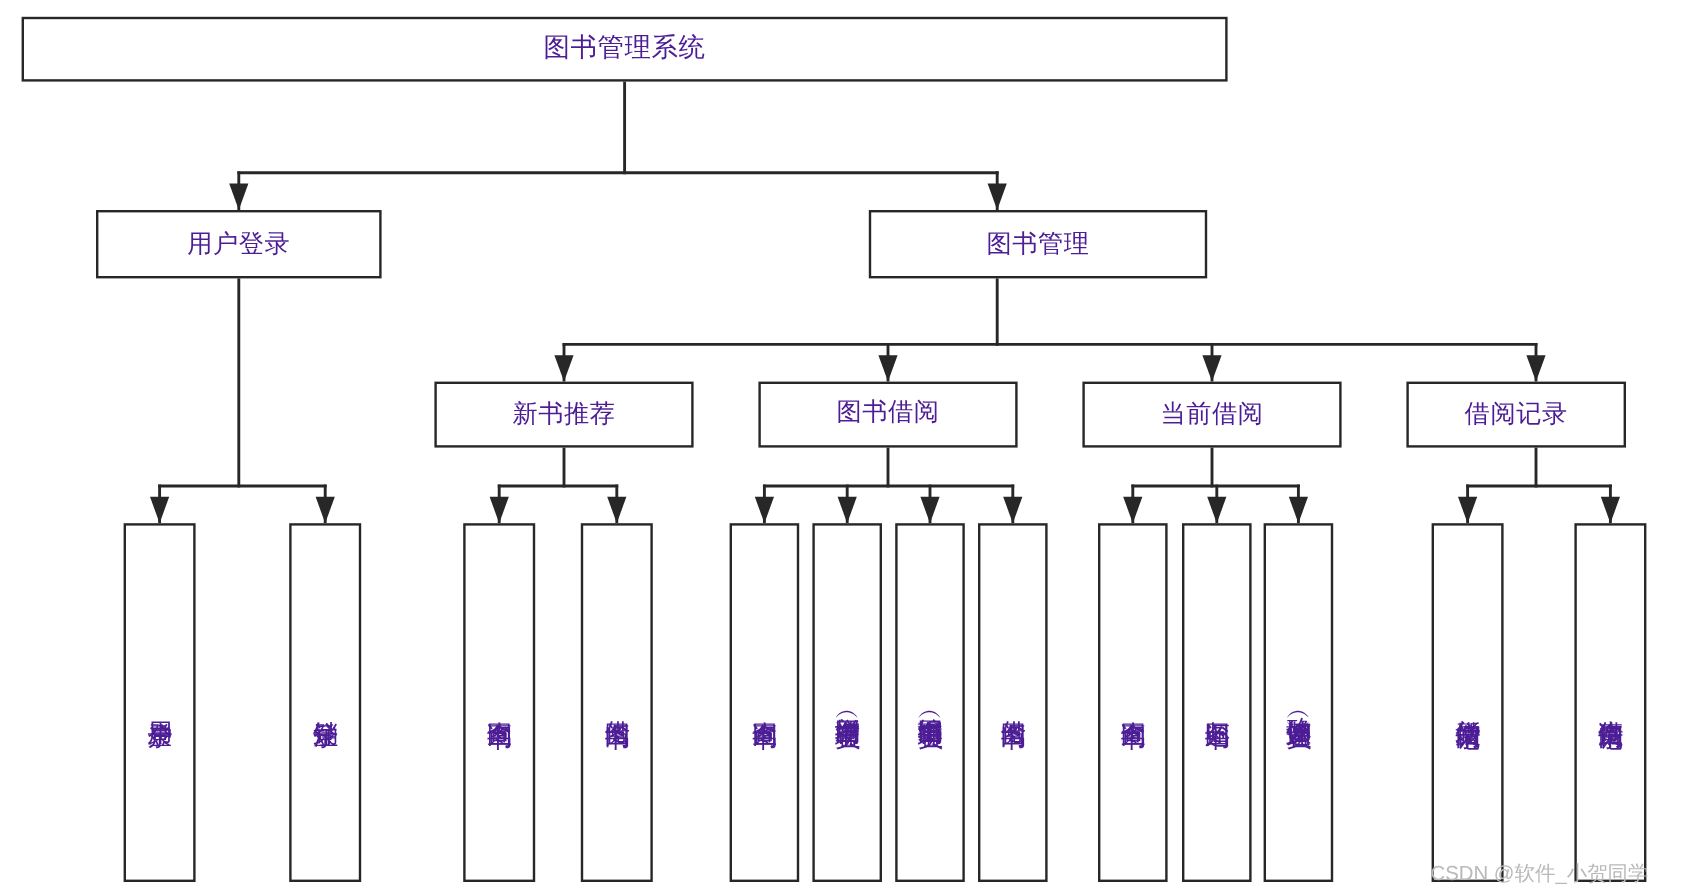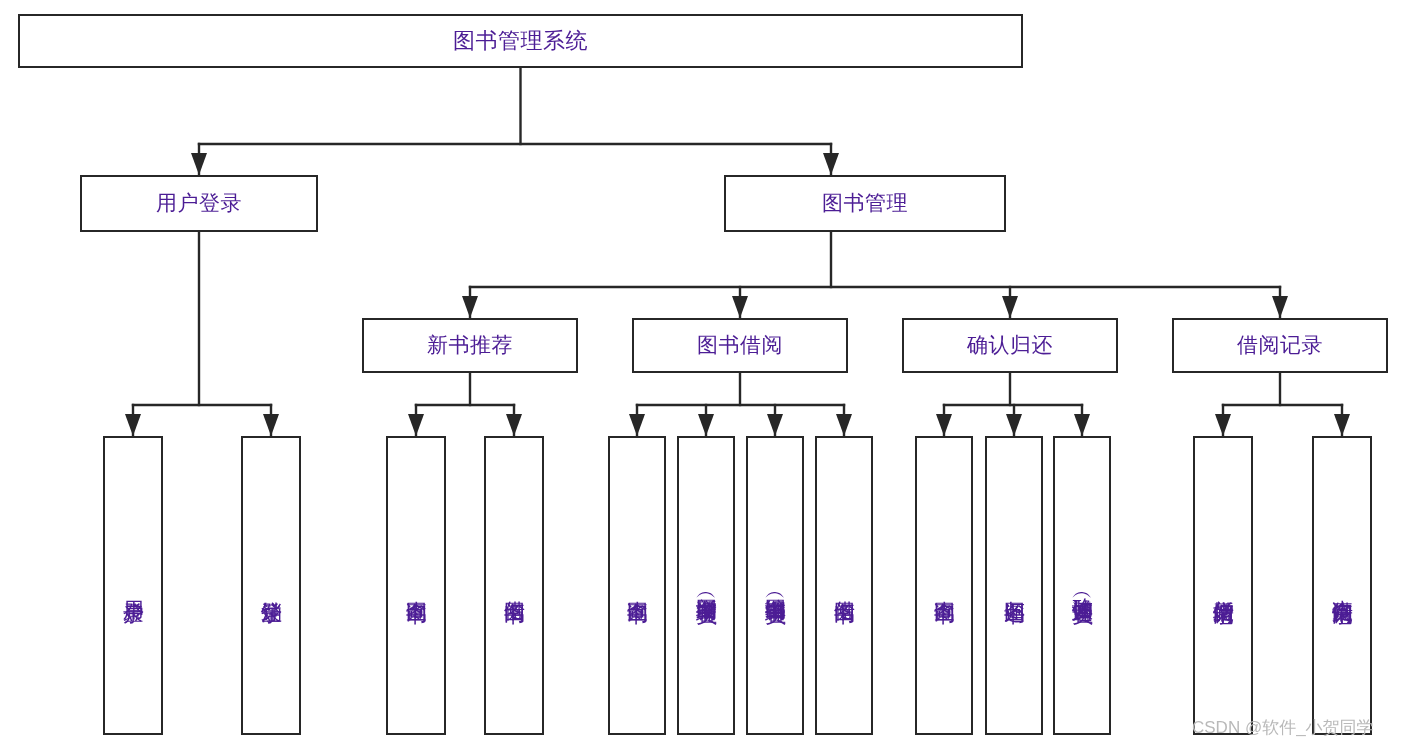--- a/index.html
+++ b/index.html
@@ -135,27 +135,27 @@
       </div>
       <div class="node horiz" style="left: 80px; top: 175px; width: 238px; height: 57px;">
         <span class="lbl">用户登录</span>
       </div>
       <div class="node horiz" style="left: 712px; top: 175px; width: 282px; height: 57px; margin-left: 12px;">
         <span class="lbl">图书管理</span>
       </div>
       <div class="node horiz" style="left: 362px; top: 318px; width: 216px; height: 55px; text-align: right;">
         <span class="lbl">新书推荐</span>
       </div>
-      <div class="node horiz" style="left: 632px; top: 318px; width: 216px; height: 55px;">
+      <div class="node horiz" style="left: 632px; top: 318px; width: 216px; height: 55px; font-family: Liberation Mono, monospace;">
         <span class="lbl">图书借阅</span>
       </div>
       <div class="node horiz" style="left: 902px; top: 318px; width: 216px; height: 55px;">
-        <span class="lbl">确认归还</span>
+        <span class="lbl">当前借阅</span>
       </div>
-      <div class="node horiz" style="left: 1172px; top: 318px; width: 216px; height: 55px;">
+      <div class="node horiz" style="left: 1172px; top: 318px; width: 183px; height: 55px;">
         <span class="lbl">借阅记录</span>
       </div>
       <div class="node vert" style="left: 103px; top: 436px; width: 60px; height: 299px;">
         <span class="lbl">用户登录</span>
       </div>
       <div class="node vert" style="left: 241px; top: 436px; width: 60px; height: 299px;">
         <span class="lbl">注销登录</span>
       </div>
       <div class="node vert" style="left: 386px; top: 436px; width: 60px; height: 299px;">
         <span class="lbl">查询图书</span>

